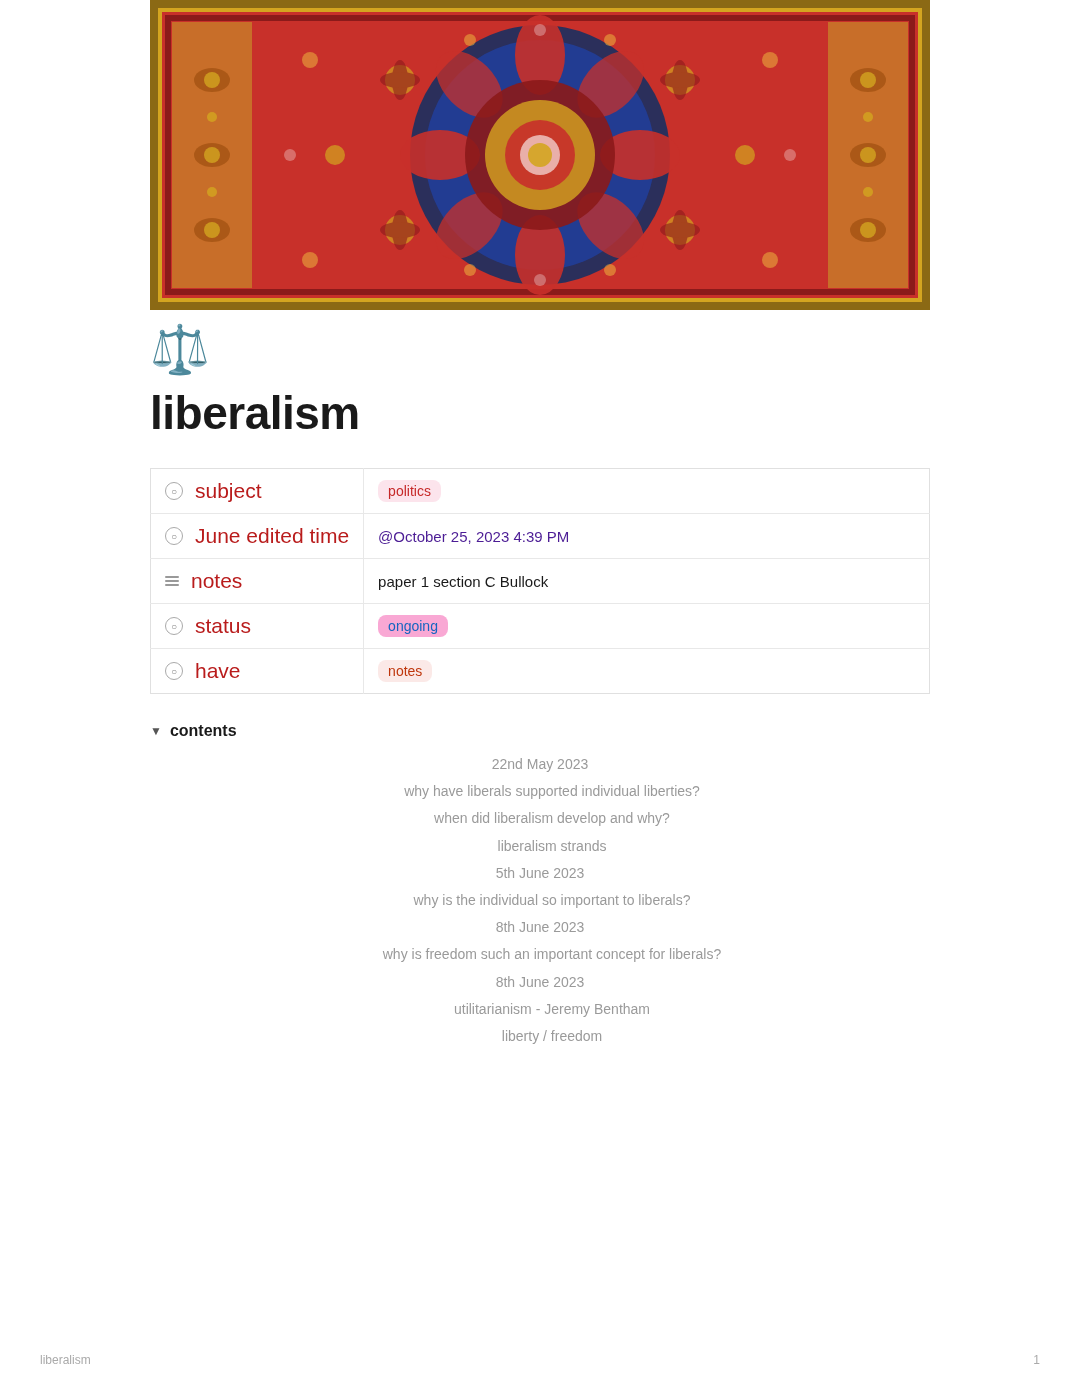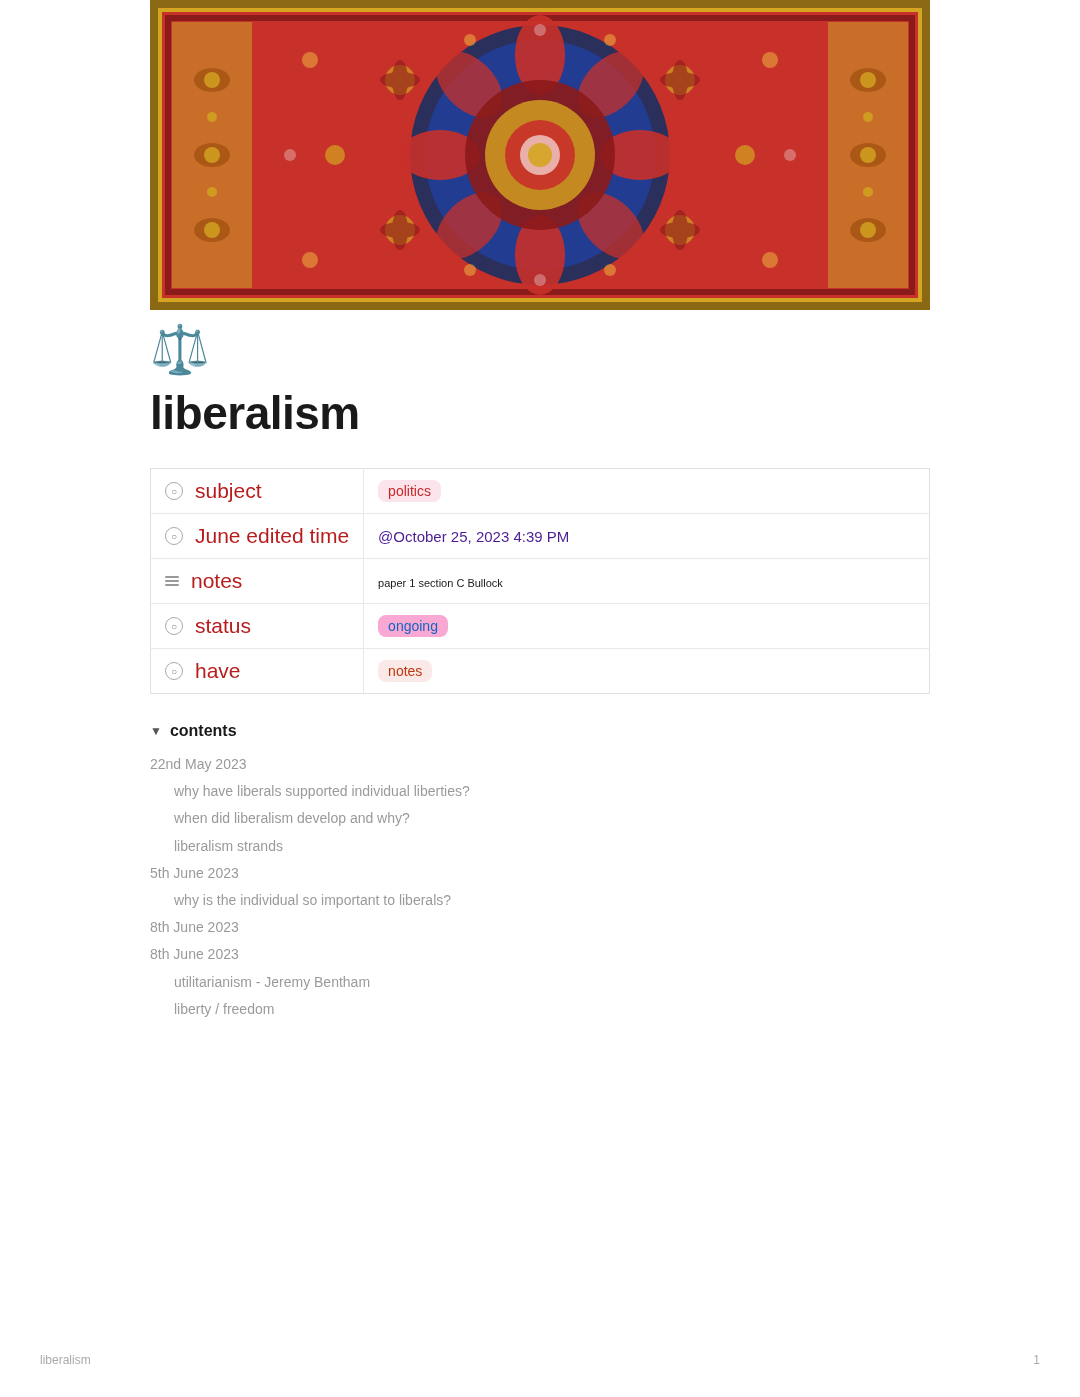--- a/index.html
+++ b/index.html
@@ -150,21 +150,21 @@
       color: #bf360c;
     }
 
     .date-text {
       color: #4c1d95;
       font-size: 15px;
     }
 
     .notes-text {
       color: #1a1a1a;
-      font-size: 11px;
+      font-size: 15px;
     }
 
     
     .contents-section {
       font-family: -apple-system, BlinkMacSystemFont, 'Segoe UI', sans-serif;
       margin-top: 8px;
     }
 
     .contents-header {
       display: flex;
@@ -181,20 +181,21 @@
       color: #555;
     }
 
     .toc-list {
       list-style: none;
       padding: 0;
     }
 
     .toc-item {
       line-height: 1.7;
+      text-align: center;
     }
 
     .toc-level-0 {
       margin-left: 0px;
       padding-left: 0px;
     }
 
     .toc-level-1 {
       margin-left: 24px;
     }
@@ -428,20 +429,23 @@
       </li>
       <li class="toc-item toc-level-0">
         <a class="toc-link">5th June 2023</a>
       </li>
       <li class="toc-item toc-level-1">
         <a class="toc-link">why is the individual so important to liberals?</a>
       </li>
       <li class="toc-item toc-level-0">
         <a class="toc-link">8th June 2023</a>
       </li>
+      <li class="toc-item toc-level-1">
+        <a class="toc-link">why is freedom such an important concept for liberals?</a>
+      </li>
       <li class="toc-item toc-level-0">
         <a class="toc-link">8th June 2023</a>
       </li>
       <li class="toc-item toc-level-1">
         <a class="toc-link">utilitarianism - Jeremy Bentham</a>
       </li>
       <li class="toc-item toc-level-2">
         <a class="toc-link">liberty / freedom</a>
       </li>
     </ul>

